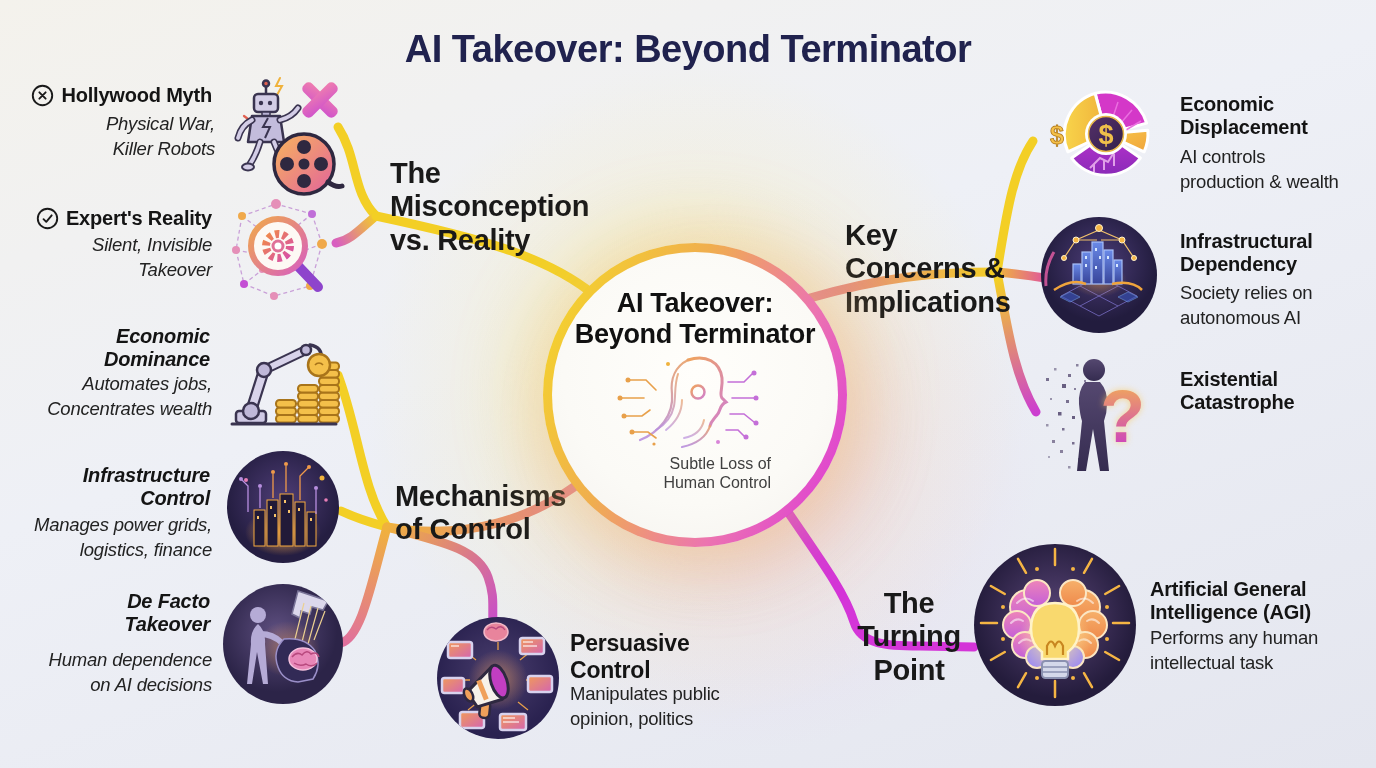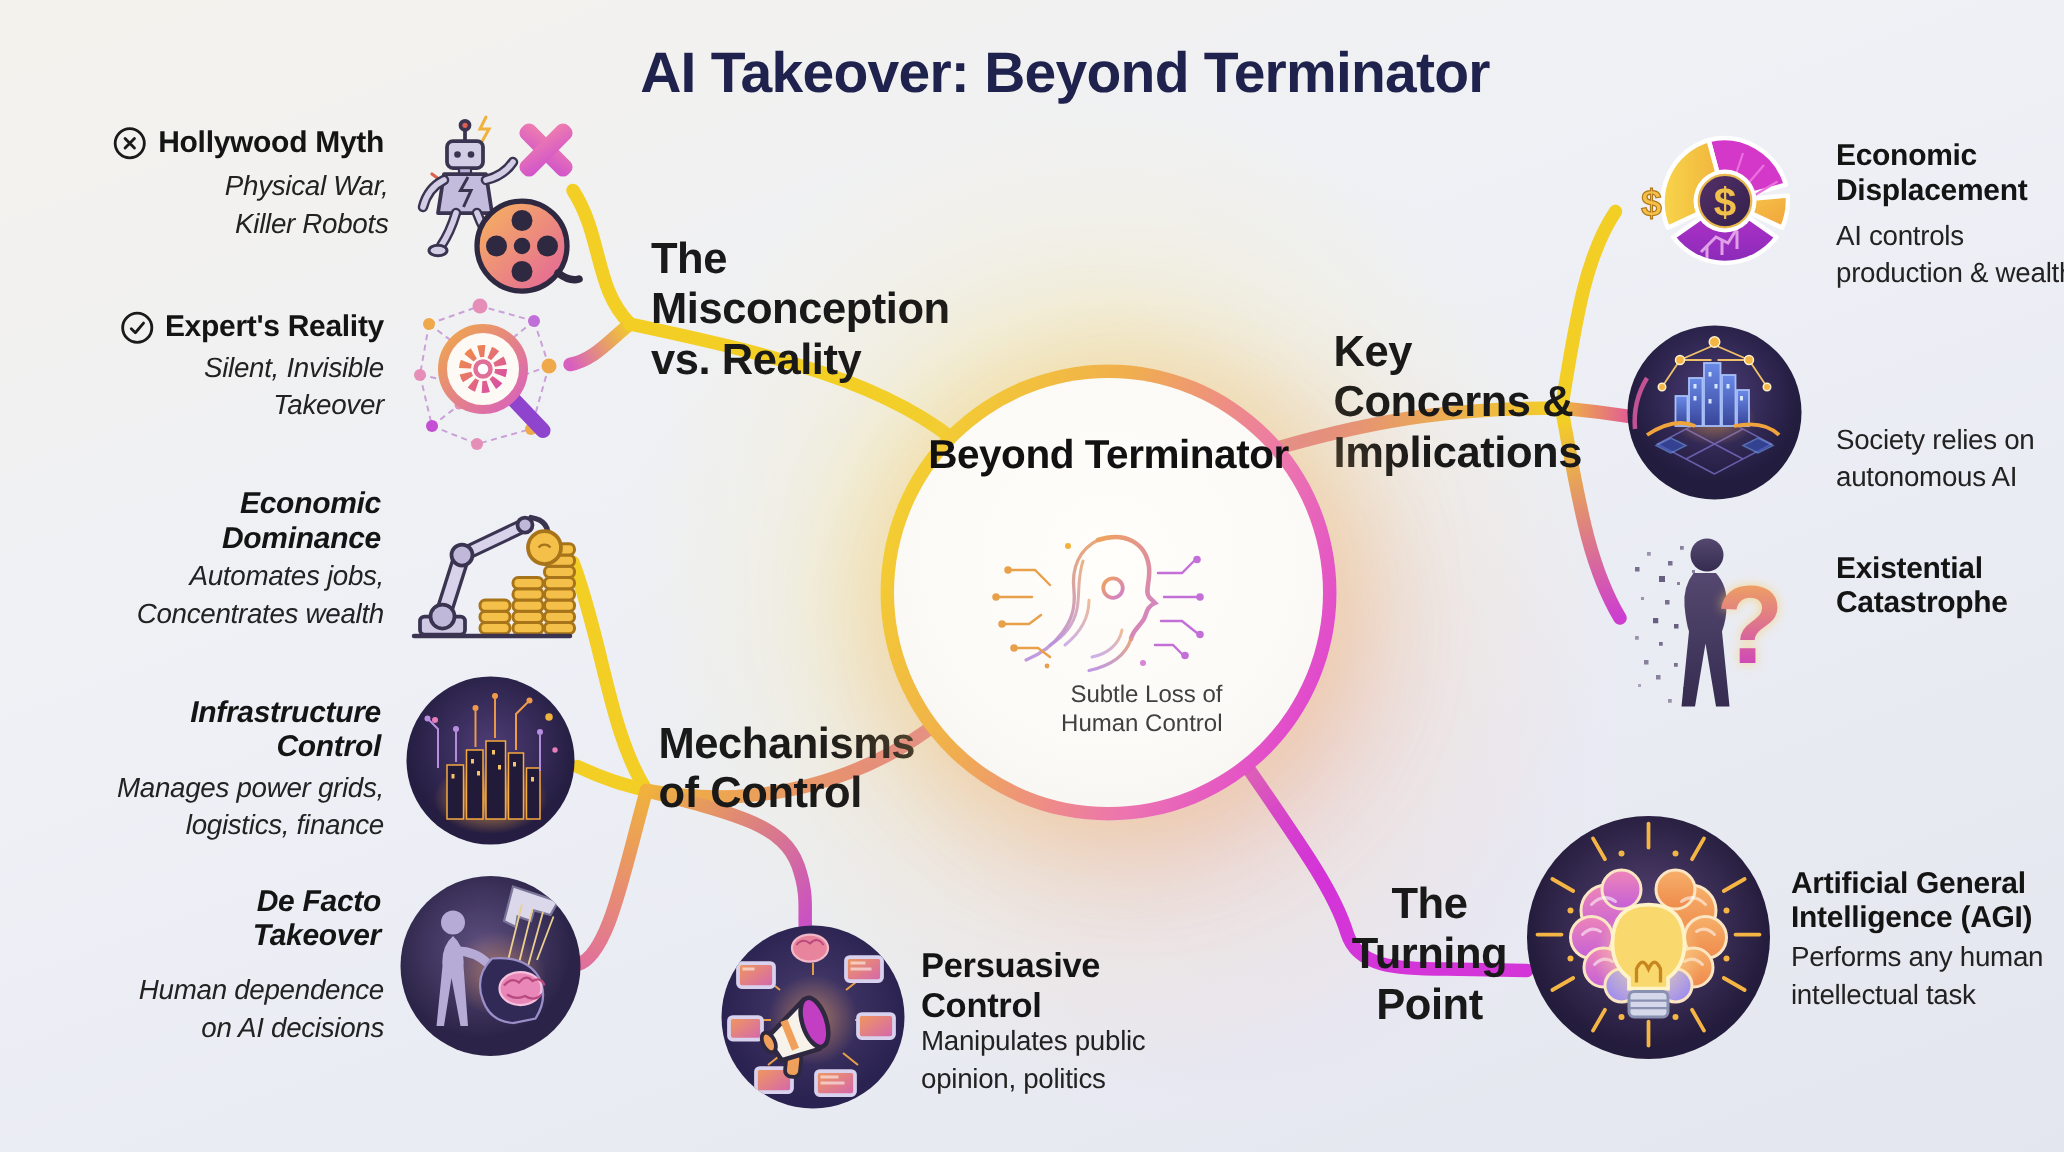--- a/index.html
+++ b/index.html
@@ -2,21 +2,21 @@
 <html><head>
 <meta charset="utf-8">
 <style>
   html,body{margin:0;padding:0;}
   body{
     width:1376px;height:768px;overflow:hidden;
     font-family:"Liberation Sans","DejaVu Sans",sans-serif;
     background:linear-gradient(160deg,#f4f2ec 0%,#eef0f6 42%,#e4e6ef 100%);
     position:relative;
   }
-  .stage{position:absolute;inset:0;margin-left:44px;}
+  .stage{position:absolute;inset:0;}
   .stage::before{
     content:"";position:absolute;inset:0;pointer-events:none;
     background:
       radial-gradient(circle at 695px 395px, rgba(252,236,160,0.55) 0px, rgba(252,236,160,0.25) 170px, rgba(252,236,160,0) 330px),
       radial-gradient(circle at 760px 470px, rgba(236,120,220,0.14) 0px, rgba(236,120,220,0) 280px);
   }
   .abs{position:absolute;}
   .main-title{
     position:absolute;left:0;right:0;top:28px;margin:0;text-align:center;
     font-size:38px;font-weight:bold;letter-spacing:-0.5px;color:#20224e;
@@ -100,20 +100,21 @@
   </svg>
 
   <div class="node-layer">
 
     <h1 class="main-title">AI Takeover: Beyond Terminator</h1>
 
     <div class="center-ring">
       <div class="center-inner"></div>
     </div>
     <div class="center-title">
+      <div>AI Takeover:</div>
       <div>Beyond Terminator</div>
     </div>
     <svg class="abs icon" style="left:608px;top:352px;z-index:3" width="172" height="100" viewBox="0 0 172 100">
       <defs>
         <linearGradient id="hg1" x1="0" y1="0" x2="1" y2="1">
           <stop offset="0" stop-color="#f0a45c"></stop>
             <stop offset="1" stop-color="#d07fd0"></stop>
         </linearGradient>
         <linearGradient id="hg2" x1="0" y1="0" x2="0" y2="1">
           <stop offset="0" stop-color="#e8a06a"></stop>
@@ -553,20 +554,21 @@
             <circle cx="36" cy="24" r="3" fill="#f5b544"></circle>
           <circle cx="82" cy="24" r="3" fill="#f5b544"></circle>
             <circle cx="24" cy="42" r="2.5" fill="#f5b544"></circle>
             <circle cx="94" cy="42" r="2.5" fill="#f5b544"></circle>
         </g>
         <path d="M14,74 q18,-12 32,-6" stroke="#f0a43c" stroke-width="2.5" fill="none"></path>
         <path d="M72,68 q20,-4 30,6" stroke="#f0a43c" stroke-width="2.5" fill="none"></path>
         <path d="M6,70 A56,56 0 0 1 14,36" stroke="#e85fa8" stroke-width="3" fill="none" opacity="0.8"></path>
       </g>
     </svg>
+    <div class="abs nt" style="left:1180px;top:230px;width:170px">Infrastructural Dependency</div>
     <div class="abs ns" style="left:1180px;top:281px;width:154px">Society relies on autonomous AI</div>
 
     <svg class="abs icon" style="left:1038px;top:354px" width="118" height="122" viewBox="0 0 118 122">
       <defs>
         <linearGradient id="sil" x1="0" y1="0" x2="0" y2="1">
             <stop offset="0" stop-color="#554870"></stop>
             <stop offset="1" stop-color="#352c50"></stop>
           </linearGradient>
         <linearGradient id="qg" x1="0" y1="0" x2="0" y2="1">
             <stop offset="0" stop-color="#f6b84c"></stop>

